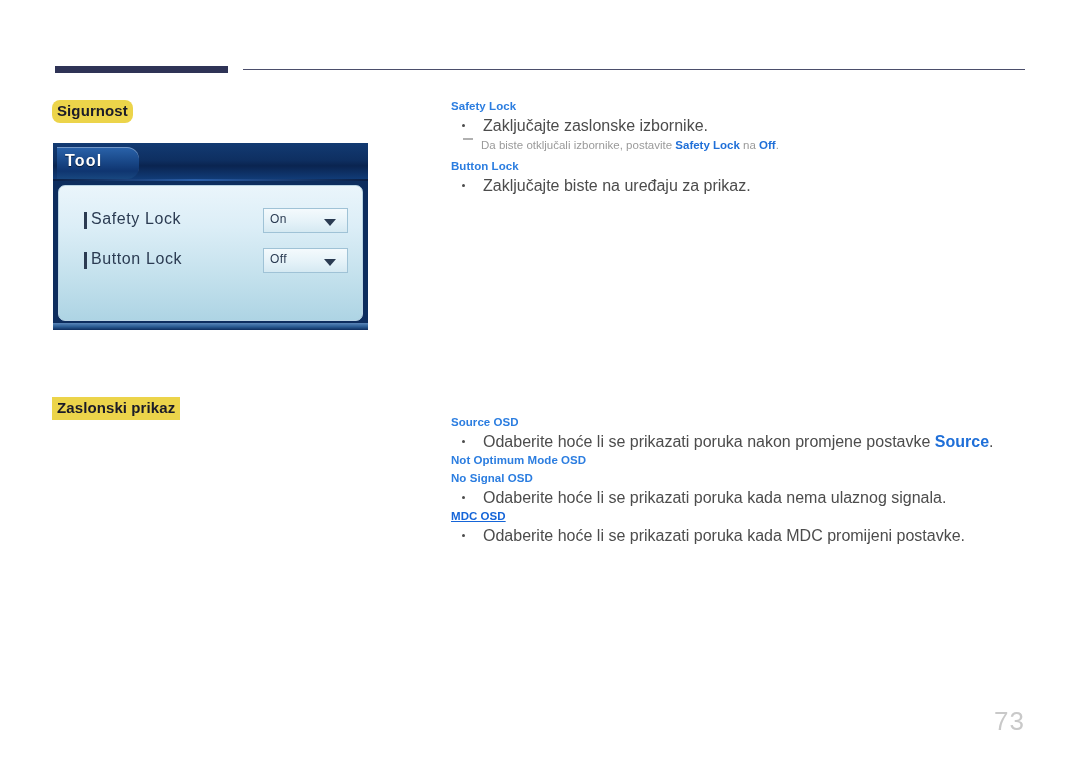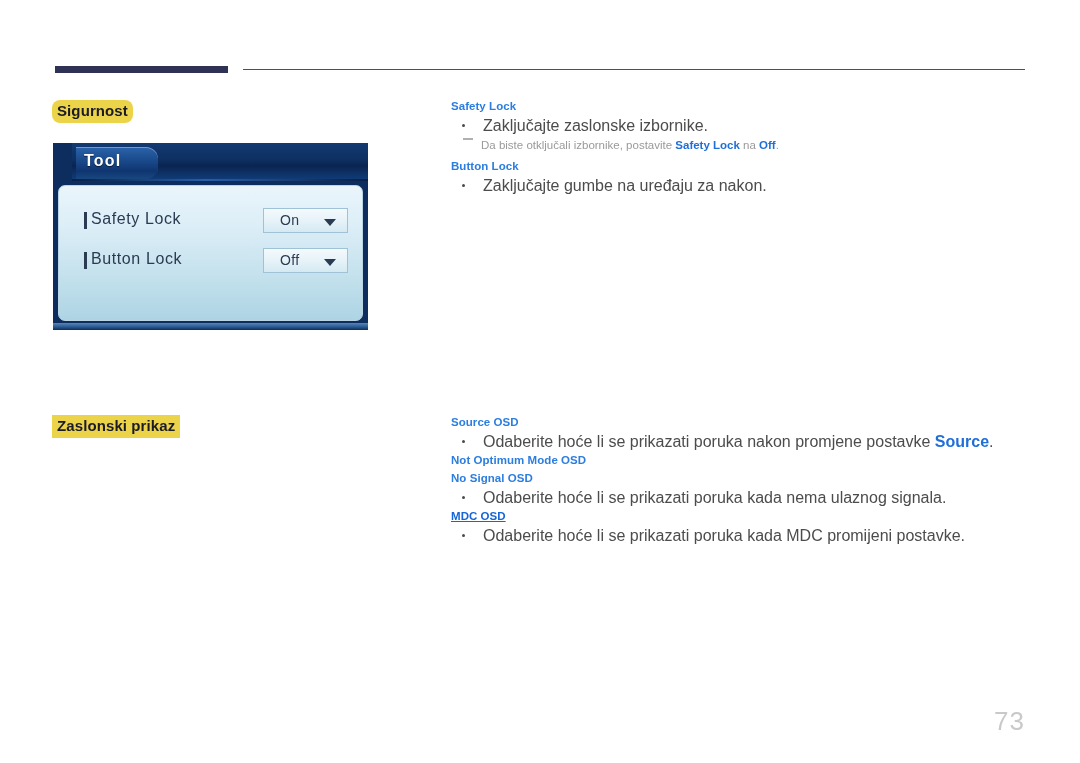--- a/index.html
+++ b/index.html
@@ -52,35 +52,34 @@
     letter-spacing: 0.1px;
   }
   #heading-sigurnost {
     left: 52px;
     top: 100px;
     color: #1b1b28;
     border-radius: 8px;
   }
   #heading-zaslonski {
     left: 52px;
-    top: 415px;
+    top: 397px;
     color: #1b1b28;
   }
 
   
   .osd {
     position: absolute;
     left: 53px;
     top: 143px;
     width: 315px;
     height: 187px;
     box-sizing: border-box;
     background: #0d2d5e;
     overflow: hidden;
-    padding-left: 19px;
   }
   .osd-titlebar {
     position: relative;
     width: 100%;
     height: 38px;
     background: linear-gradient(to bottom, #123a72 0%, #0e2f61 45%, #0a2450 60%, #123f7d 100%);
   }
   .osd-titlebar::after {
     content: "";
     position: absolute;
@@ -158,23 +157,23 @@
     left: 204px;
     top: 0px;
     width: 85px;
     height: 25px;
     box-sizing: border-box;
     border: 1px solid #9fc2d6;
     background: linear-gradient(to bottom, #f4fafd 0%, #e5f2f8 55%, #d5e9f2 100%);
   }
   .osd-select-value {
     position: absolute;
-    left: 16px;
+    left: 6px;
     top: 3px;
-    font-size: 14px;
+    font-size: 12px;
     color: #2b3b52;
     letter-spacing: 0.4px;
   }
   .osd-caret {
     position: absolute;
     right: 11px;
     top: 10px;
     width: 0; height: 0;
     border-left: 6px solid transparent;
     border-right: 6px solid transparent;
@@ -308,21 +307,21 @@
     </p>
     <p class="note-line">
       <span class="dash"></span><span>Da biste otključali izbornike, postavite </span><b>Safety Lock</b><span> na </span><b>Off</b><span>.</span>
     </p>
   </div>
 
   <div class="blk">
     <p class="term">Button Lock</p>
     <p class="bullet-line">
       <span class="dot"></span>
-      <span>Zaključajte gumbe na uređaju za nakon.</span>
+      <span>Zaključajte biste na uređaju za prikaz.</span>
     </p>
   </div>
 
 </div>
 
 <div class="sec-heading" id="heading-zaslonski">Zaslonski prikaz</div>
 
 <div class="col" id="col-osd">
 
   <div class="blk-tight">

